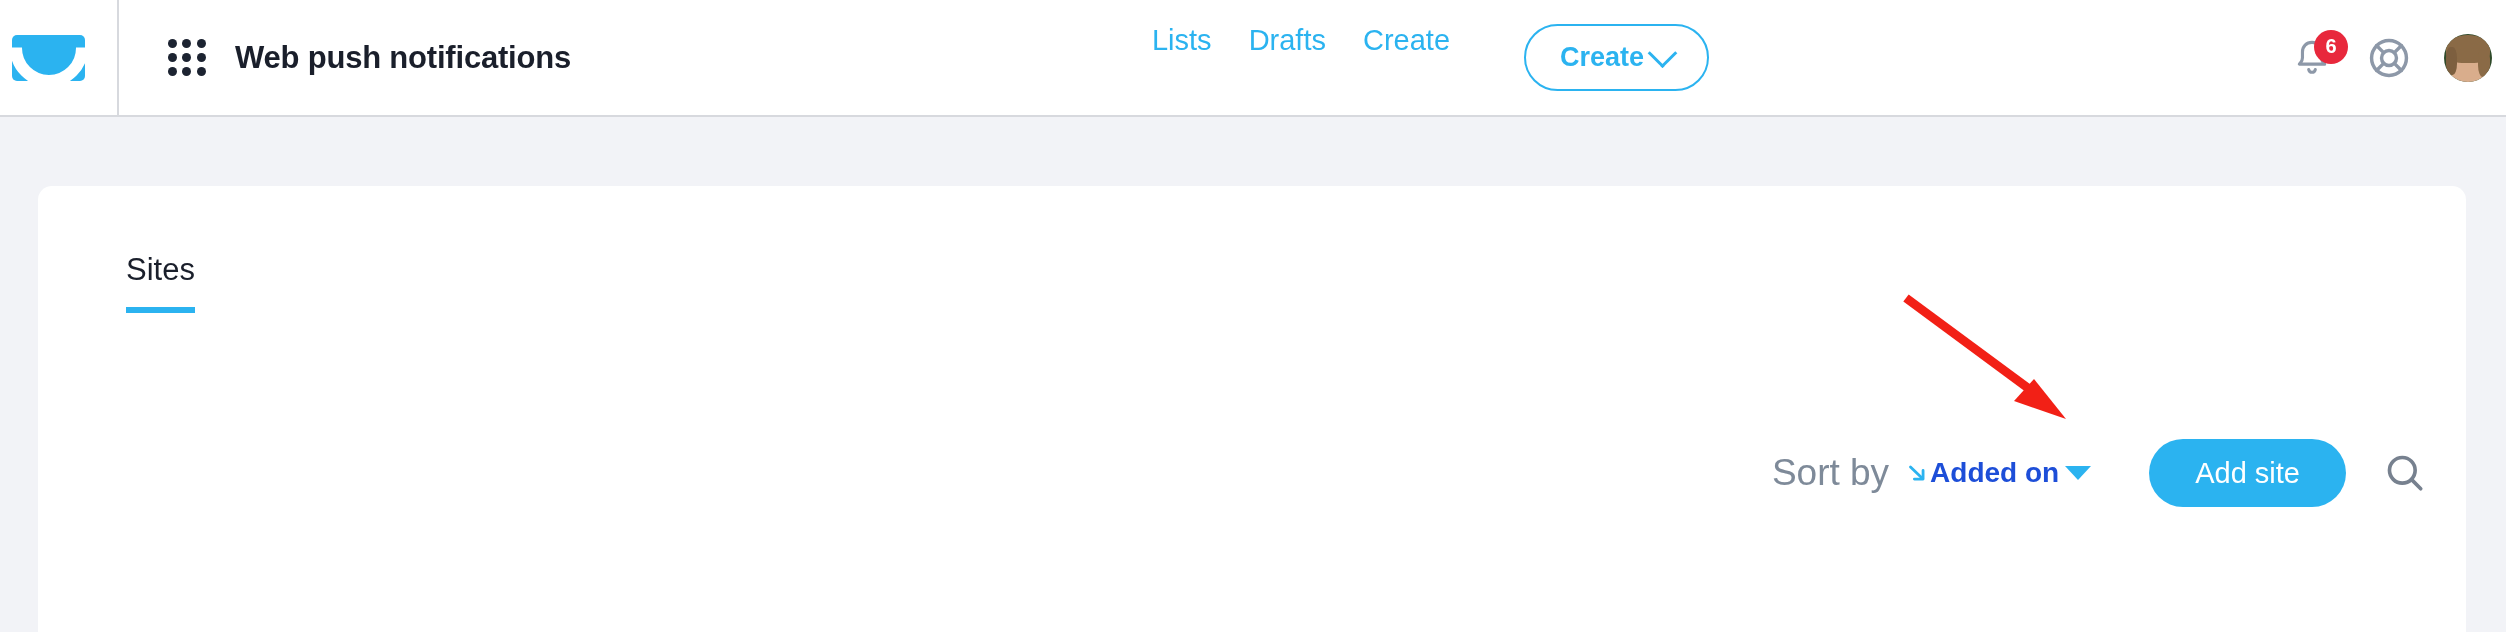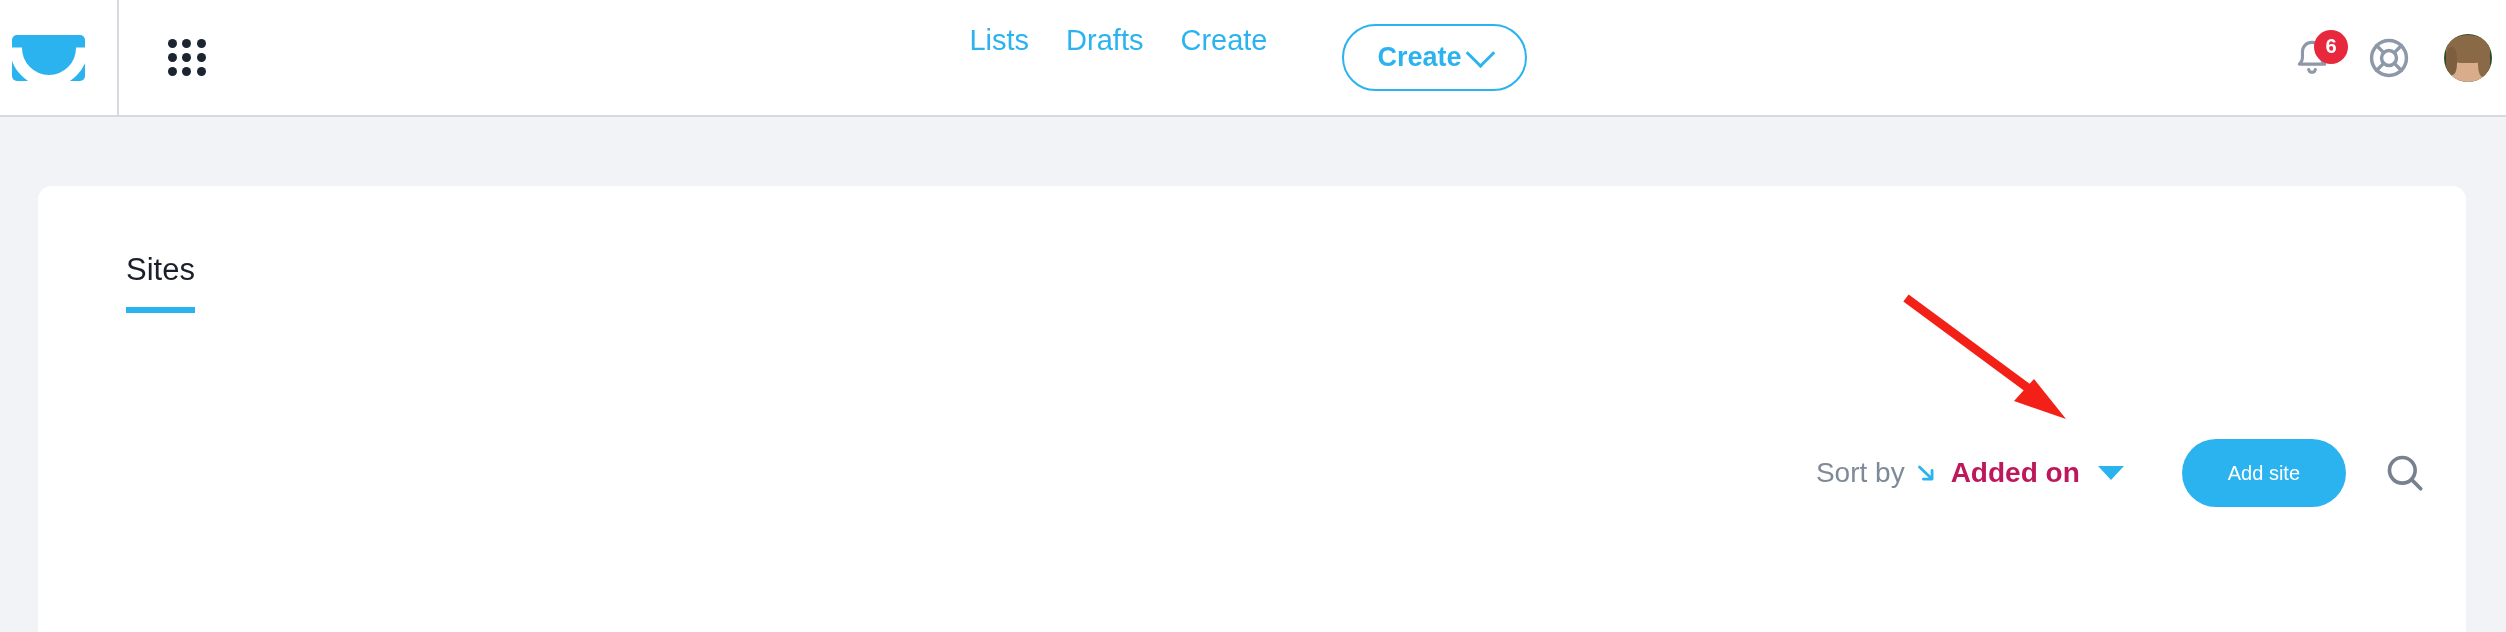--- a/index.html
+++ b/index.html
@@ -245,53 +245,52 @@
   .toolbar {
     position: absolute;
     right: 38px;
     top: 253px;
     display: flex;
     align-items: center;
     height: 68px;
   }
 
   .sort-label {
-    font-size: 28px;
+    font-size: 37px;
     color: #7e8a99;
-    margin-right: 8px;
+    margin-right: 15px;
     white-space: nowrap;
   }
   .sort-value {
     font-size: 28px;
-    color: #be185d;
+    color: #1d4ed8;
     font-weight: bold;
     display: flex;
     align-items: center;
-    gap: 12px;
     cursor: pointer;
     white-space: nowrap;
   }
   .sort-arrow { display: block; }
   .caret-fill {
     width: 0; height: 0;
     border-left: 13px solid transparent;
     border-right: 13px solid transparent;
     border-top: 14px solid #2bb3f0;
     margin-left: 6px;
   }
 
   .add-site-btn {
     margin-left: 58px;
     height: 68px;
     padding: 0 46px;
     border: none;
     border-radius: 34px;
     background: #2bb3f0;
     color: #ffffff;
-    font-size: 20px;
+    font-size: 29px;
     font-family: "Liberation Sans", sans-serif;
     cursor: pointer;
     white-space: nowrap;
     display: flex;
     align-items: center;
   }
 
   .search-btn {
     margin-left: 36px;
     width: 46px;
@@ -325,20 +324,21 @@
     <i></i>
     <i></i>
     <i></i>
     <i></i>
     <i></i>
     <i></i>
     <i></i>
     <i></i>
   </div>
 
+  <div class="app-title">Web push notifications</div>
 
   <div class="nav-spacer"></div>
 
   <nav class="nav-links">
     <a class="nav-link" href="#">Lists</a>
     <a class="nav-link" href="#">Drafts</a>
     <a class="nav-link" href="#">Create</a>
 
     <button class="create-btn">
       <span>Create</span>

